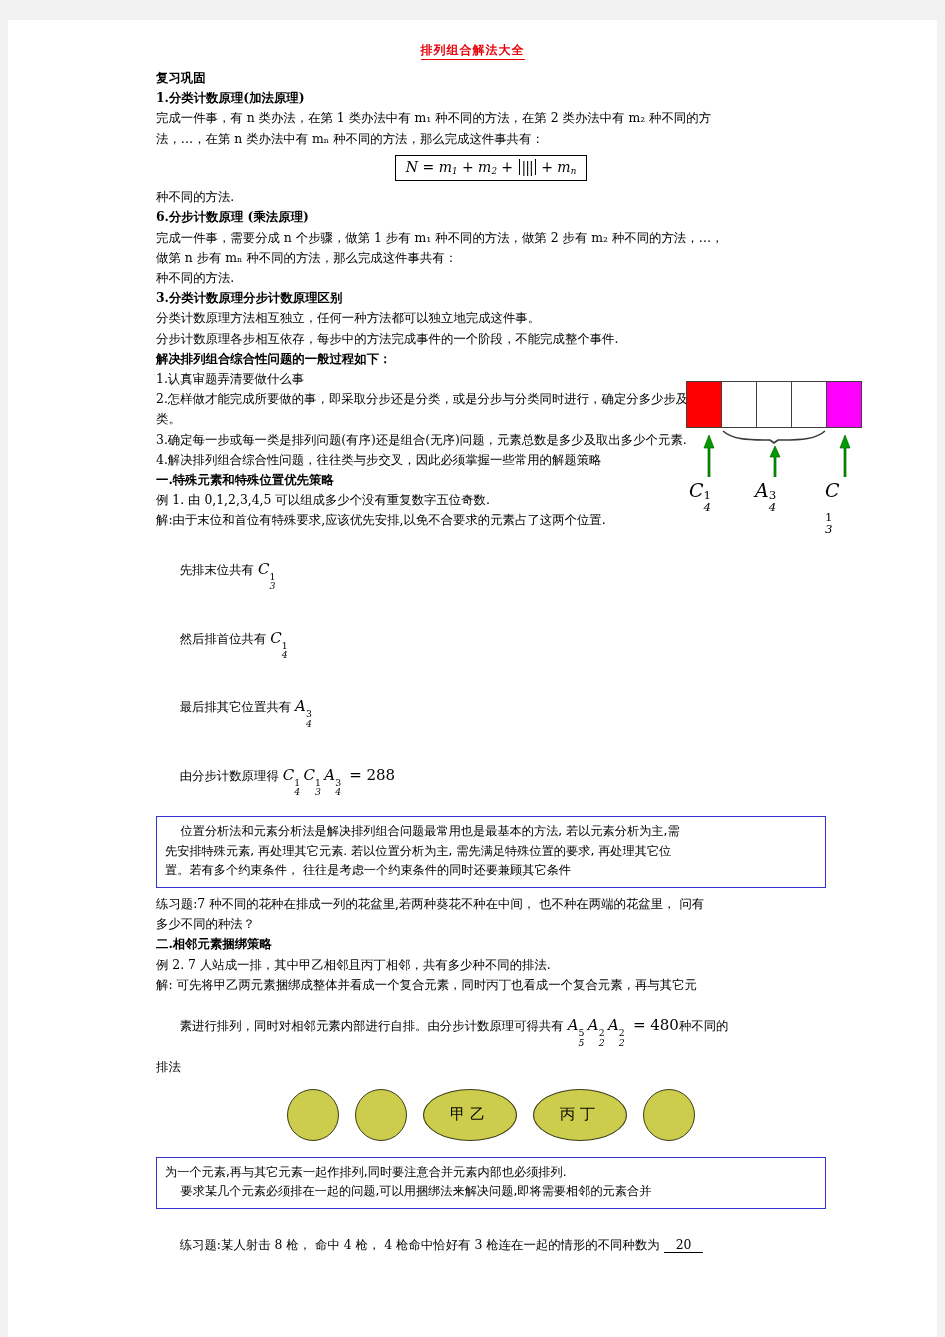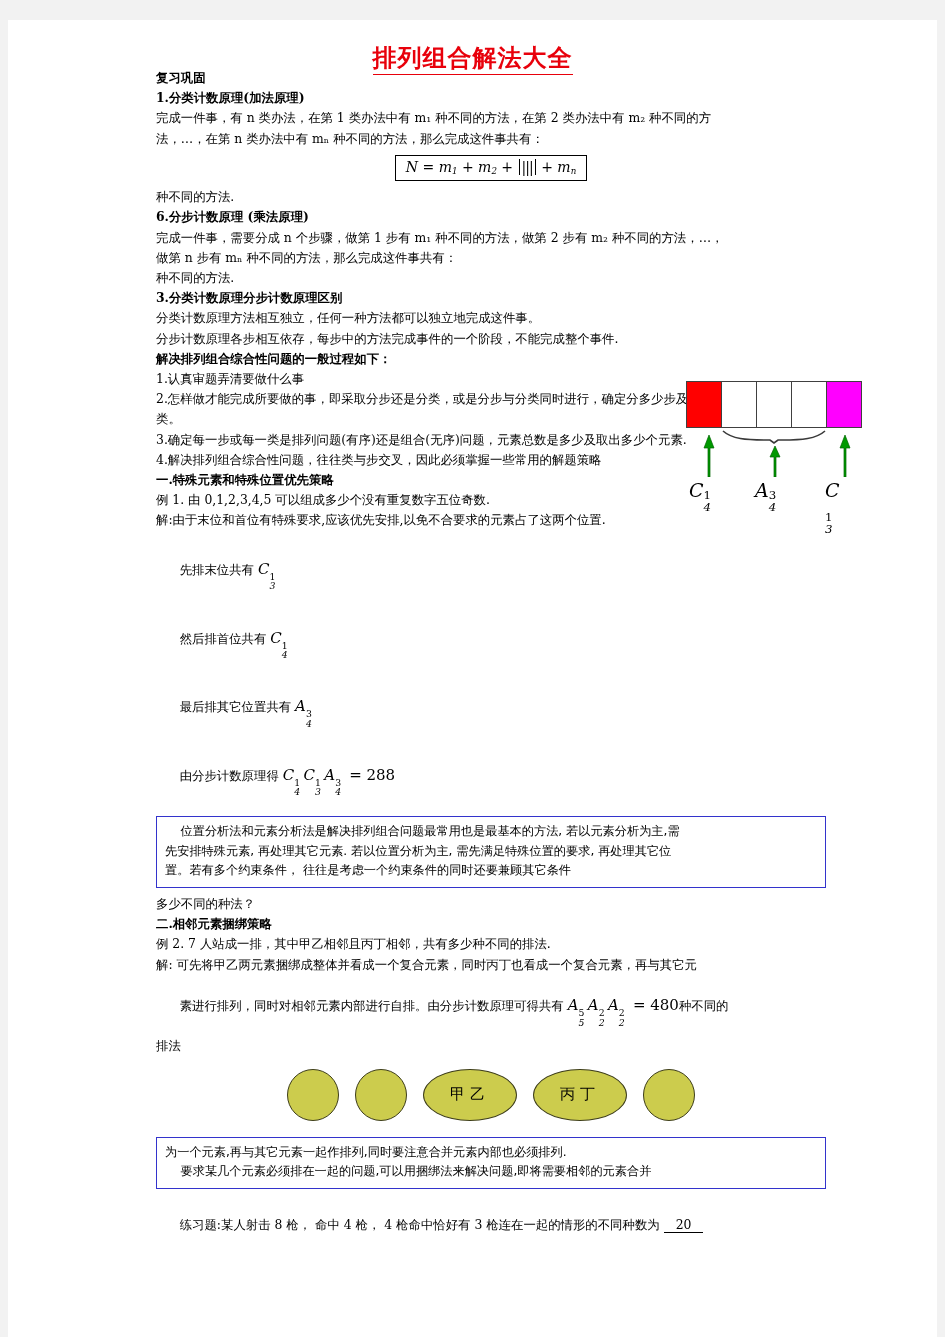--- a/index.html
+++ b/index.html
@@ -15,21 +15,21 @@
     background:#ffffff;
   }
   .content {
     position:absolute; left:148px; top:48px; width:670px;
   }
 
   
   .doc-title {
     text-align:center;
     color:#e8000b;
-    font-size:24px;
+    font-size:12px;
     font-weight:bold;
     font-family:"DejaVu Serif", serif;
     letter-spacing:1px;
     margin:22px 0 26px 0;
   }
   .doc-title span { border-bottom:1.6px solid #e8000b; padding-bottom:2px; }
 
   
   .t { font-size:12.4px; line-height:20.2px; color:#000; white-space:pre-wrap; }
   .b { font-weight:bold; }
@@ -199,20 +199,21 @@
     <div class="t ind2 row" style="margin-top:7px;">
       <span>由分步计数原理得 </span><span class="mi" style="font-size:15px;">C</span><span class="comb" style="font-size:15px;"><span class="sp"><b1>1</b1><b2>4</b2></span></span><span class="mi" style="font-size:15px;">C</span><span class="comb" style="font-size:15px;"><span class="sp"><b1>1</b1><b2>3</b2></span></span><span class="mi" style="font-size:15px;">A</span><span class="comb" style="font-size:15px;"><span class="sp"><b1>3</b1><b2>4</b2></span></span><span style="font-size:15px;"> = 288</span>
     </div>
 
     <div class="callout" style="margin-top:10px;">
       <p>    位置分析法和元素分析法是解决排列组合问题最常用也是最基本的方法, 若以元素分析为主,需</p>
       <p>先安排特殊元素, 再处理其它元素. 若以位置分析为主, 需先满足特殊位置的要求, 再处理其它位</p>
       <p>置。若有多个约束条件， 往往是考虑一个约束条件的同时还要兼顾其它条件</p>
     </div>
 
+    <div class="t row">练习题:7 种不同的花种在排成一列的花盆里,若两种葵花不种在中间， 也不种在两端的花盆里， 问有</div>
     <div class="t ind2 row">多少不同的种法？</div>
 
     <div class="t b row">二.相邻元素捆绑策略</div>
     <div class="t row">例 2. 7 人站成一排，其中甲乙相邻且丙丁相邻，共有多少种不同的排法.</div>
     <div class="t row">解: 可先将甲乙两元素捆绑成整体并看成一个复合元素，同时丙丁也看成一个复合元素，再与其它元</div>
     <div class="t ind2 row">
       <span>素进行排列，同时对相邻元素内部进行自排。由分步计数原理可得共有 </span><span class="mi" style="font-size:15px;">A</span><span class="comb" style="font-size:15px;"><span class="sp"><b1>5</b1><b2>5</b2></span></span><span class="mi" style="font-size:15px;">A</span><span class="comb" style="font-size:15px;"><span class="sp"><b1>2</b1><b2>2</b2></span></span><span class="mi" style="font-size:15px;">A</span><span class="comb" style="font-size:15px;"><span class="sp"><b1>2</b1><b2>2</b2></span></span><span style="font-size:15px;"> = 480</span><span>种不同的</span>
     </div>
     <div class="t ind2 row">排法</div>
 

